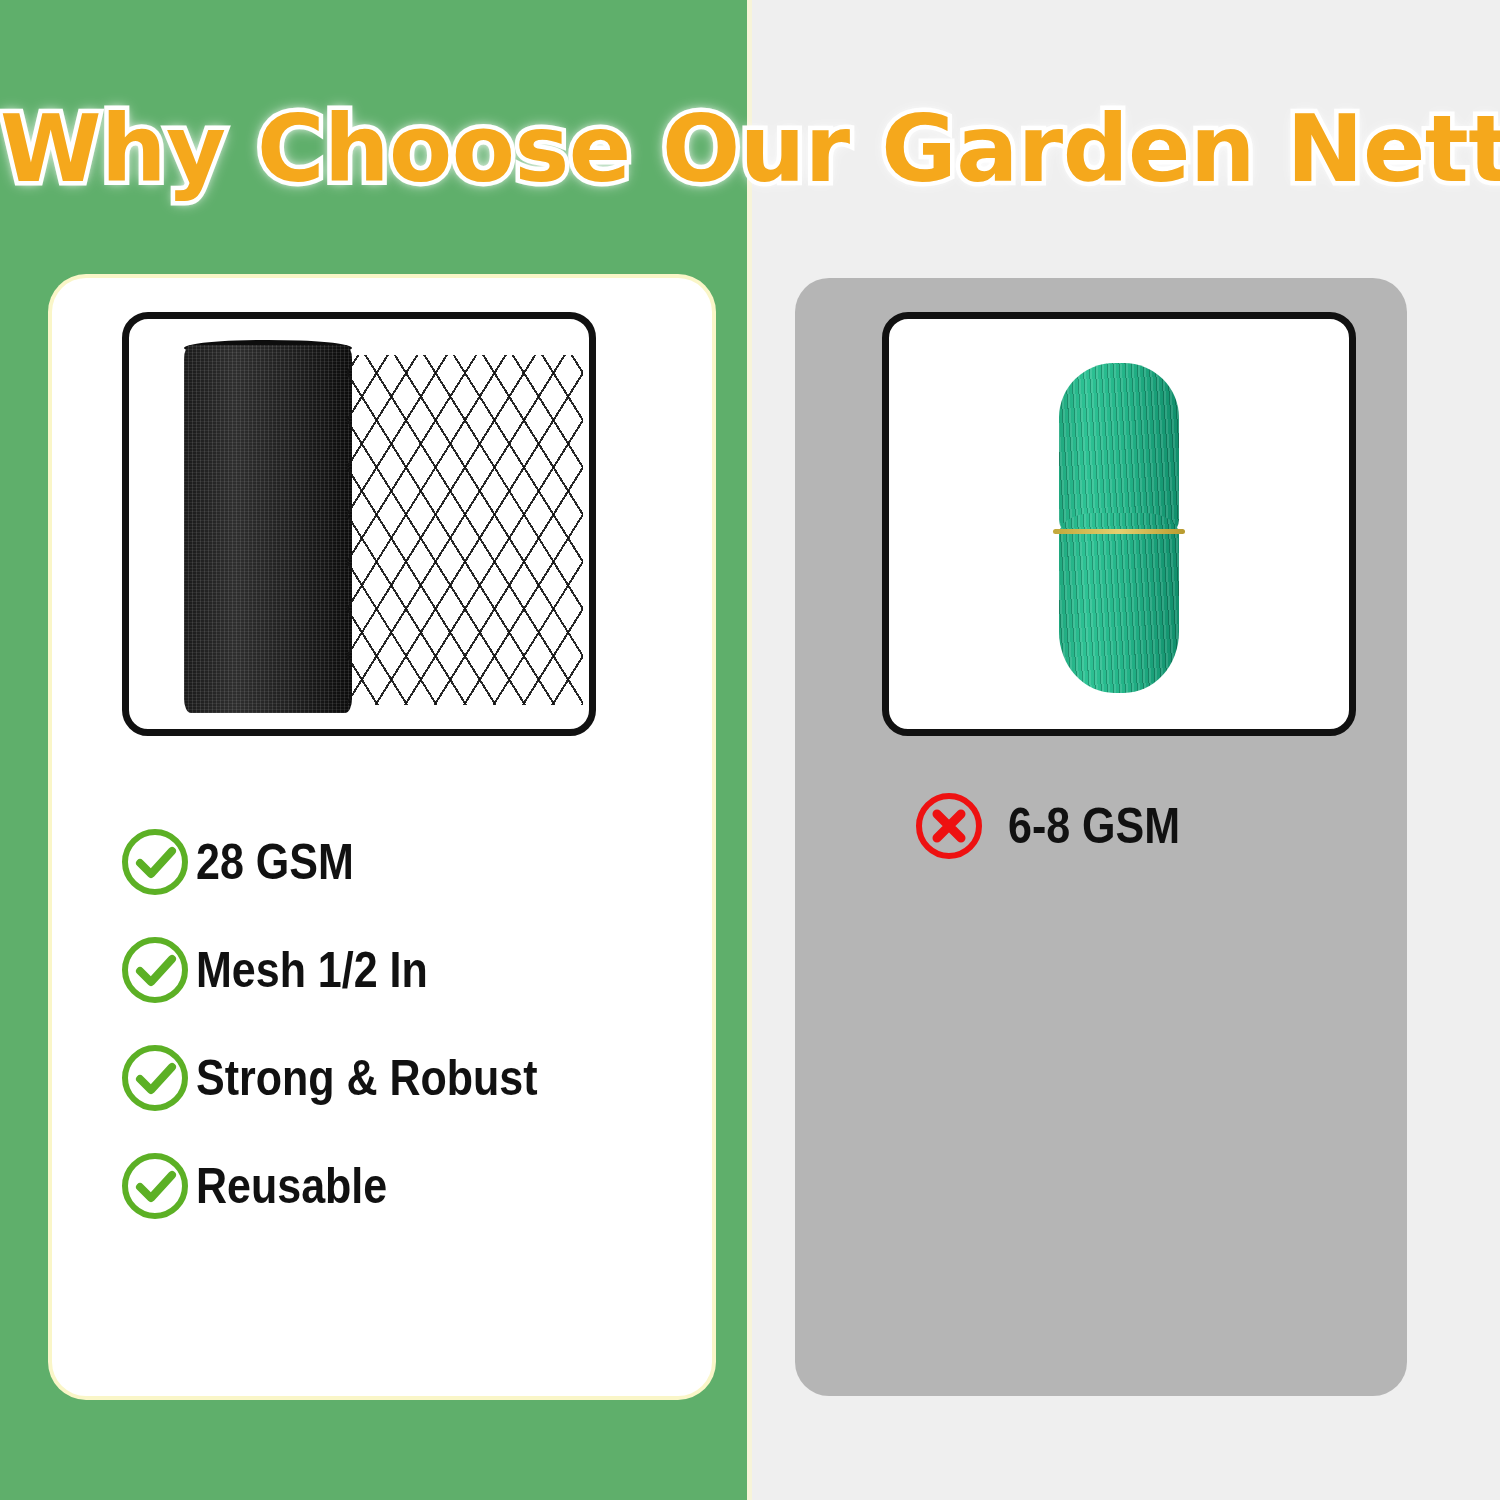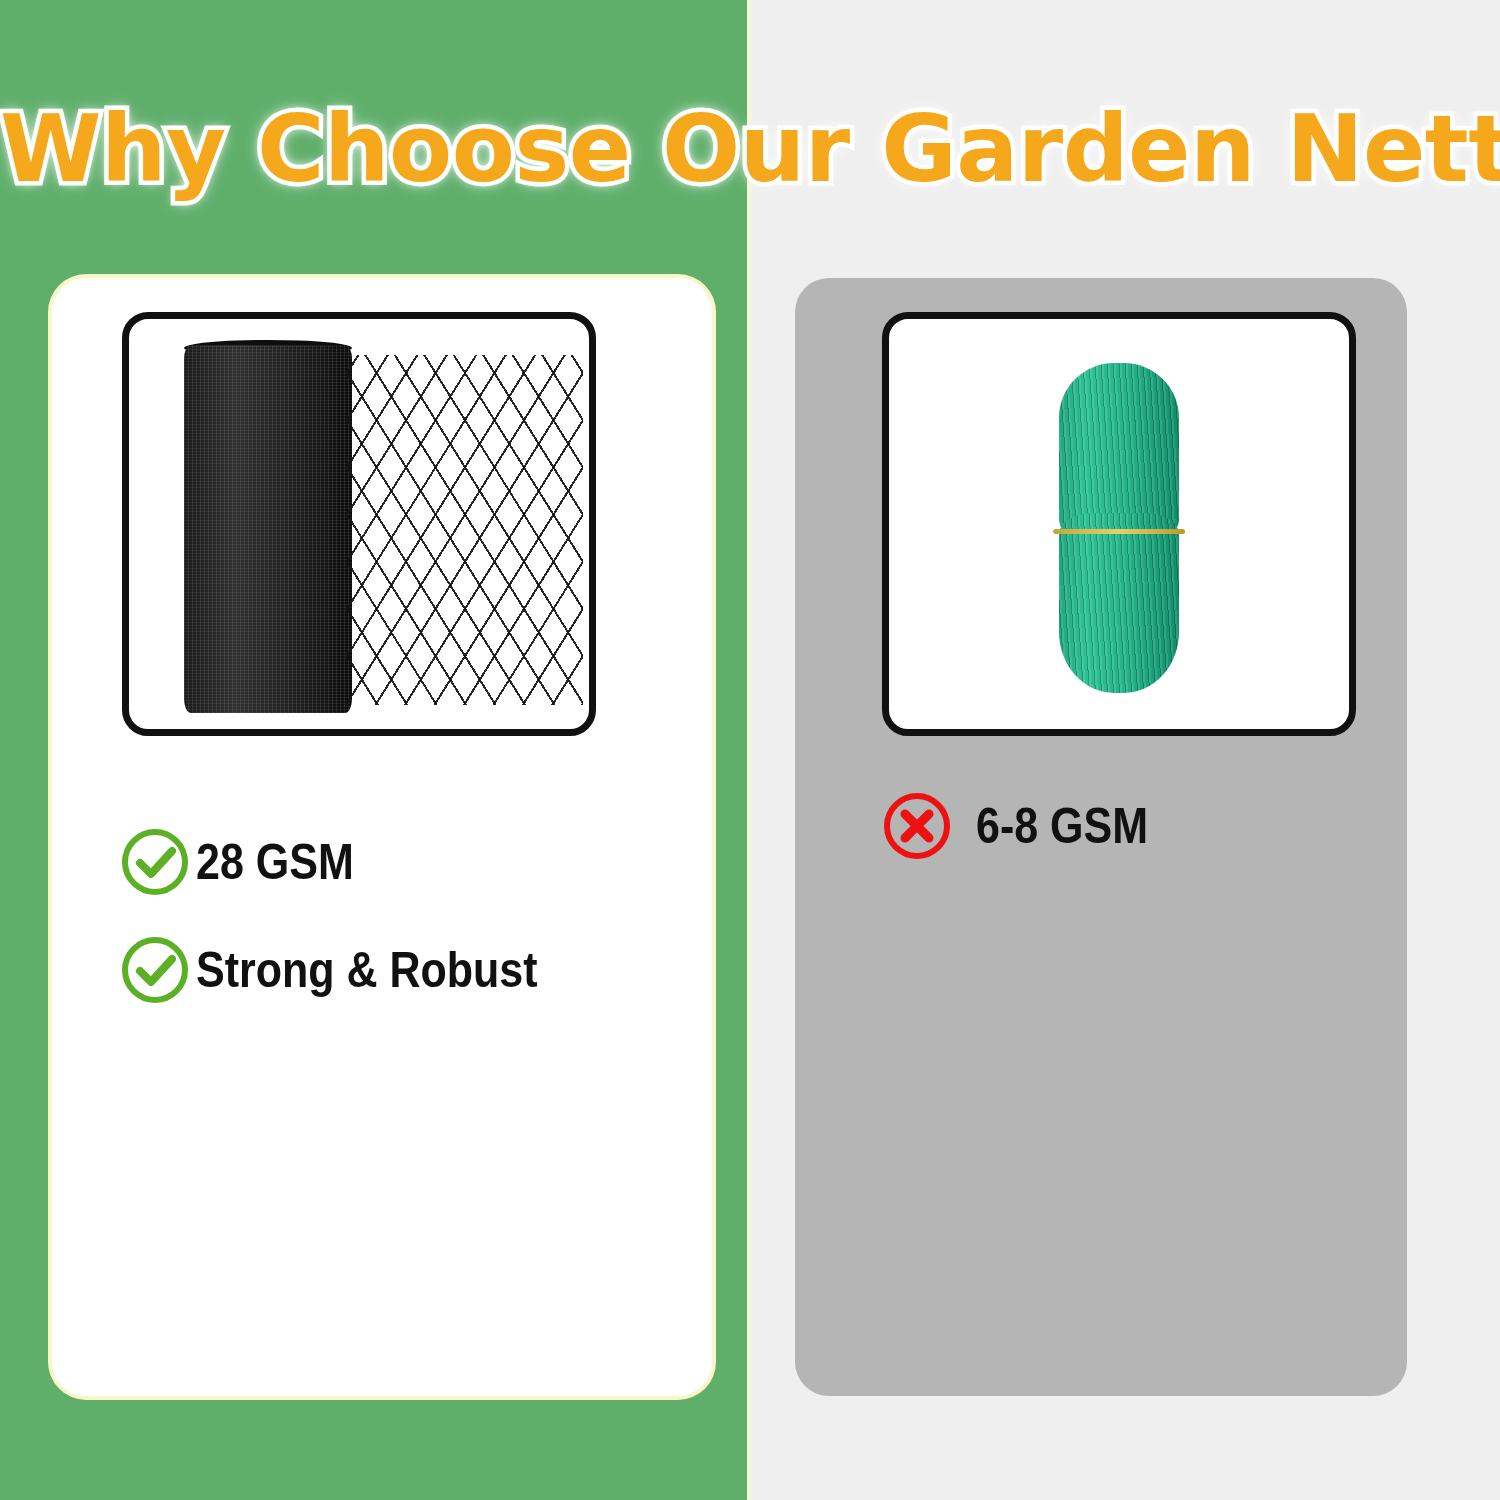--- a/index.html
+++ b/index.html
@@ -157,21 +157,21 @@
     background: linear-gradient(90deg,#C2A83A,#E4D070,#B89A2E);
     border-radius: 3px;
     z-index: 3;
   }
 
   
   .list {
     position: absolute;
   }
   .list-left  { left: 118px; top: 808px; width: 580px; }
-  .list-right { left: 880px; top: 772px; width: 520px; }
+  .list-right { left: 912px; top: 772px; width: 520px; }
 
   .row {
     display: flex;
     align-items: center;
     height: 108px;
   }
   .badge {
     flex: 0 0 auto;
     width: 74px; height: 74px;
     position: relative;
@@ -215,32 +215,50 @@
     <div class="row">
       <span class="badge">
         <svg viewBox="0 0 74 74">
           <circle cx="37" cy="37" r="30" fill="none" stroke="#5CB025" stroke-width="6"></circle>
           <path d="M22 38 L33 49 L54 26" fill="none" stroke="#5CB025" stroke-width="8" stroke-linecap="round" stroke-linejoin="round"></path>
         </svg>
       </span>
       <span class="row-label">28 GSM</span>
     </div>
 
+    <div class="row">
+      <span class="badge">
+        <svg viewBox="0 0 74 74">
+          <circle cx="37" cy="37" r="30" fill="none" stroke="#5CB025" stroke-width="6"></circle>
+          <path d="M22 38 L33 49 L54 26" fill="none" stroke="#5CB025" stroke-width="8" stroke-linecap="round" stroke-linejoin="round"></path>
+        </svg>
+      </span>
+      <span class="row-label">Mesh 1/2 In</span>
+    </div>
 
     <div class="row">
       <span class="badge">
         <svg viewBox="0 0 74 74">
           <circle cx="37" cy="37" r="30" fill="none" stroke="#5CB025" stroke-width="6"></circle>
           <path d="M22 38 L33 49 L54 26" fill="none" stroke="#5CB025" stroke-width="8" stroke-linecap="round" stroke-linejoin="round"></path>
         </svg>
       </span>
       <span class="row-label">Strong &amp; Robust</span>
     </div>
 
 
+    <div class="row">
+      <span class="badge">
+        <svg viewBox="0 0 74 74">
+          <circle cx="37" cy="37" r="30" fill="none" stroke="#5CB025" stroke-width="6"></circle>
+          <path d="M22 38 L33 49 L54 26" fill="none" stroke="#5CB025" stroke-width="8" stroke-linecap="round" stroke-linejoin="round"></path>
+        </svg>
+      </span>
+      <span class="row-label">Reusable</span>
+    </div>
 
   </div>
 
   <div class="card card-right"></div>
 
   <div class="photo-frame photo-right">
     <div class="bundle">
       <div class="bundle-lobe lobe-top"></div>
       <div class="bundle-lobe lobe-bot"></div>
       <div class="bundle-tie"></div>

